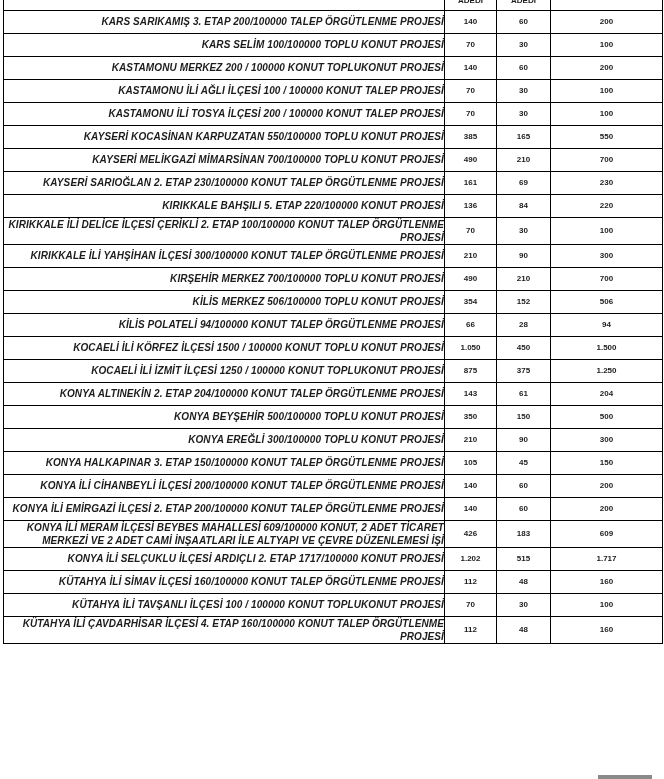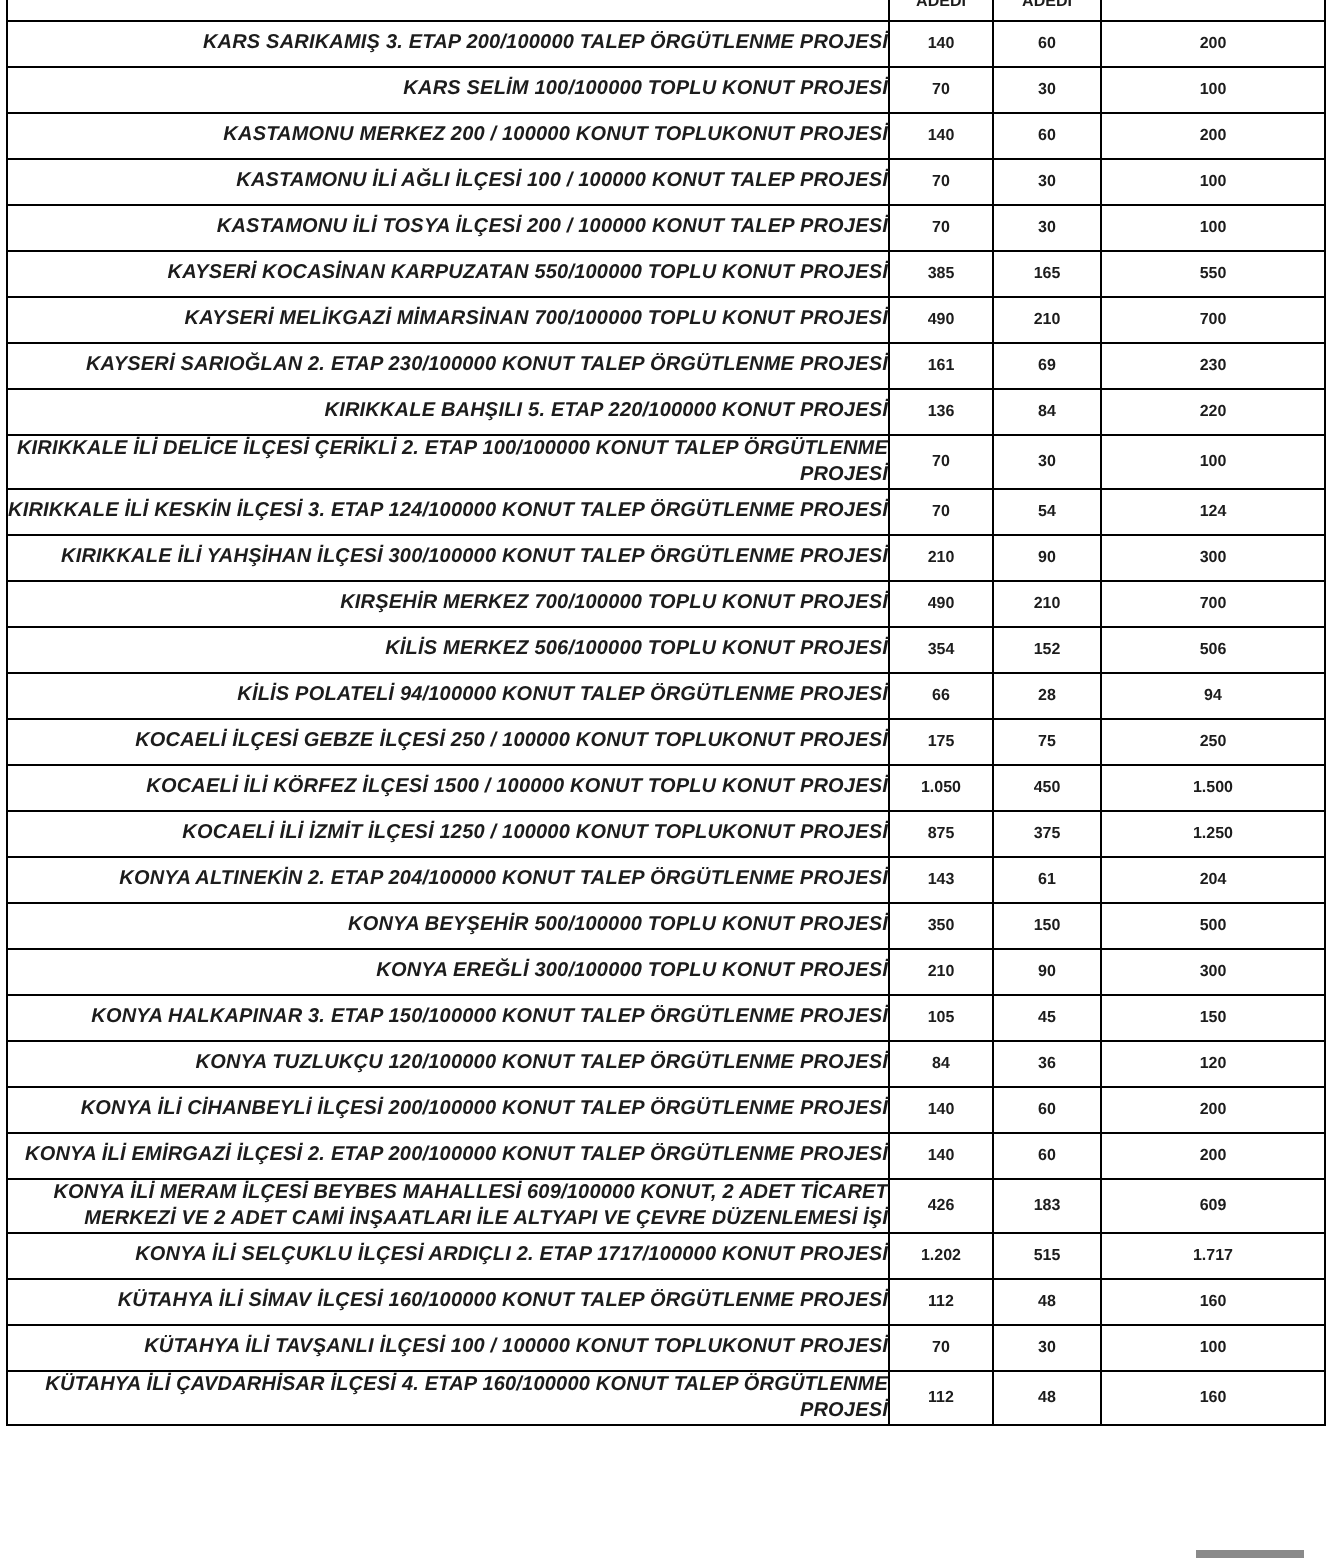--- a/index.html
+++ b/index.html
@@ -159,26 +159,20 @@
           <td class="num-cell">84</td>
           <td class="num-cell">220</td>
         </tr>
         <tr class="data-row">
           <td class="name-cell">KIRIKKALE İLİ DELİCE İLÇESİ ÇERİKLİ 2. ETAP 100/100000 KONUT TALEP ÖRGÜTLENME PROJESİ</td>
           <td class="num-cell">70</td>
           <td class="num-cell">30</td>
           <td class="num-cell">100</td>
         </tr>
         <tr class="data-row">
-          <td class="name-cell">KIRIKKALE İLİ KESKİN İLÇESİ 3. ETAP 124/100000 KONUT TALEP ÖRGÜTLENME PROJESİ</td>
-          <td class="num-cell">70</td>
-          <td class="num-cell">54</td>
-          <td class="num-cell">124</td>
-        </tr>
-        <tr class="data-row">
           <td class="name-cell">KIRIKKALE İLİ YAHŞİHAN İLÇESİ 300/100000 KONUT TALEP ÖRGÜTLENME PROJESİ</td>
           <td class="num-cell">210</td>
           <td class="num-cell">90</td>
           <td class="num-cell">300</td>
         </tr>
         <tr class="data-row">
           <td class="name-cell">KIRŞEHİR MERKEZ 700/100000 TOPLU KONUT PROJESİ</td>
           <td class="num-cell">490</td>
           <td class="num-cell">210</td>
           <td class="num-cell">700</td>
@@ -189,26 +183,20 @@
           <td class="num-cell">152</td>
           <td class="num-cell">506</td>
         </tr>
         <tr class="data-row">
           <td class="name-cell">KİLİS POLATELİ 94/100000 KONUT TALEP ÖRGÜTLENME PROJESİ</td>
           <td class="num-cell">66</td>
           <td class="num-cell">28</td>
           <td class="num-cell">94</td>
         </tr>
         <tr class="data-row">
-          <td class="name-cell">KOCAELİ İLÇESİ GEBZE İLÇESİ 250 / 100000 KONUT TOPLUKONUT PROJESİ</td>
-          <td class="num-cell">175</td>
-          <td class="num-cell">75</td>
-          <td class="num-cell">250</td>
-        </tr>
-        <tr class="data-row">
           <td class="name-cell">KOCAELİ İLİ KÖRFEZ İLÇESİ  1500 / 100000 KONUT TOPLU KONUT PROJESİ</td>
           <td class="num-cell">1.050</td>
           <td class="num-cell">450</td>
           <td class="num-cell">1.500</td>
         </tr>
         <tr class="data-row">
           <td class="name-cell">KOCAELİ İLİ İZMİT İLÇESİ 1250 / 100000 KONUT TOPLUKONUT PROJESİ</td>
           <td class="num-cell">875</td>
           <td class="num-cell">375</td>
           <td class="num-cell">1.250</td>
@@ -231,26 +219,20 @@
           <td class="num-cell">90</td>
           <td class="num-cell">300</td>
         </tr>
         <tr class="data-row">
           <td class="name-cell">KONYA HALKAPINAR 3. ETAP 150/100000 KONUT TALEP ÖRGÜTLENME PROJESİ</td>
           <td class="num-cell">105</td>
           <td class="num-cell">45</td>
           <td class="num-cell">150</td>
         </tr>
         <tr class="data-row">
-          <td class="name-cell">KONYA TUZLUKÇU 120/100000 KONUT TALEP ÖRGÜTLENME PROJESİ</td>
-          <td class="num-cell">84</td>
-          <td class="num-cell">36</td>
-          <td class="num-cell">120</td>
-        </tr>
-        <tr class="data-row">
           <td class="name-cell">KONYA İLİ CİHANBEYLİ İLÇESİ 200/100000 KONUT TALEP ÖRGÜTLENME PROJESİ</td>
           <td class="num-cell">140</td>
           <td class="num-cell">60</td>
           <td class="num-cell">200</td>
         </tr>
         <tr class="data-row">
           <td class="name-cell">KONYA İLİ EMİRGAZİ İLÇESİ 2. ETAP 200/100000 KONUT TALEP ÖRGÜTLENME PROJESİ</td>
           <td class="num-cell">140</td>
           <td class="num-cell">60</td>
           <td class="num-cell">200</td>

